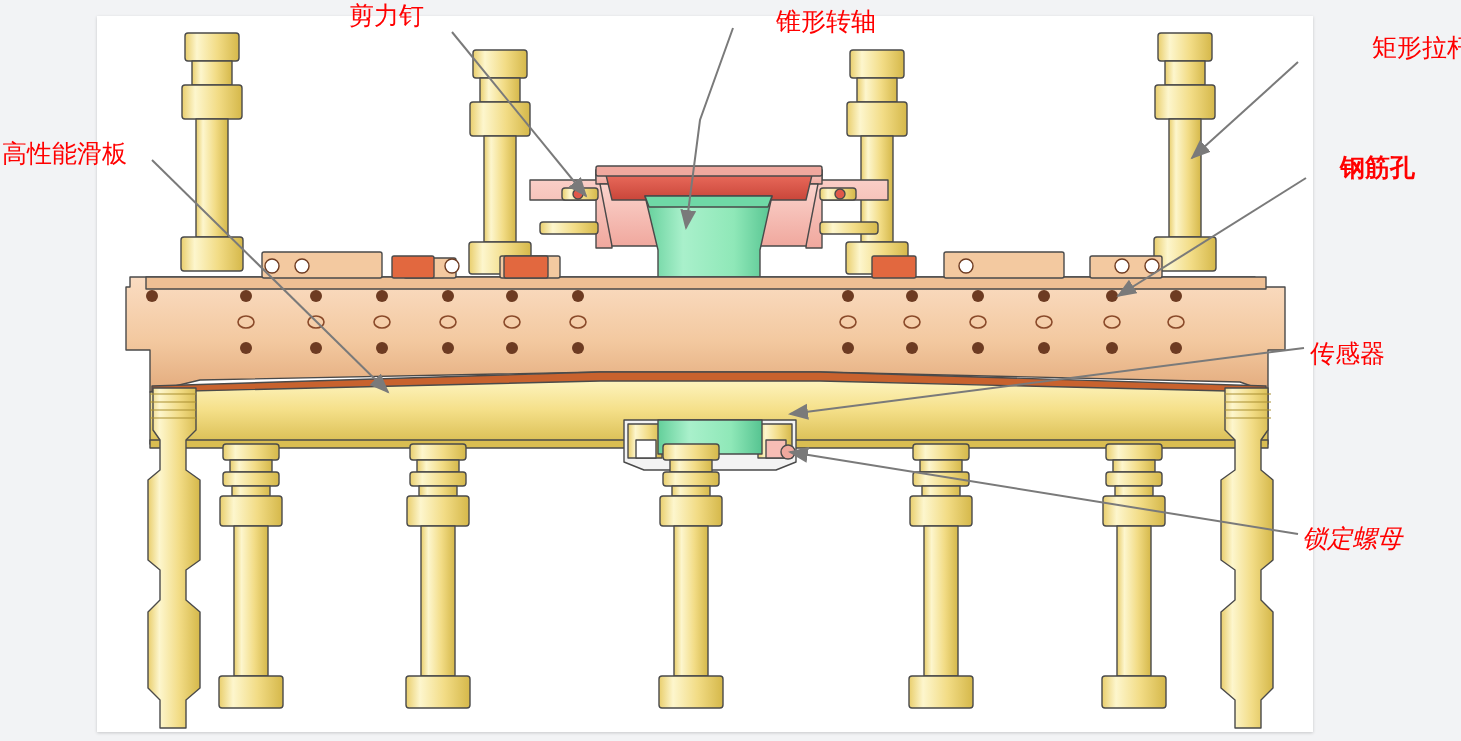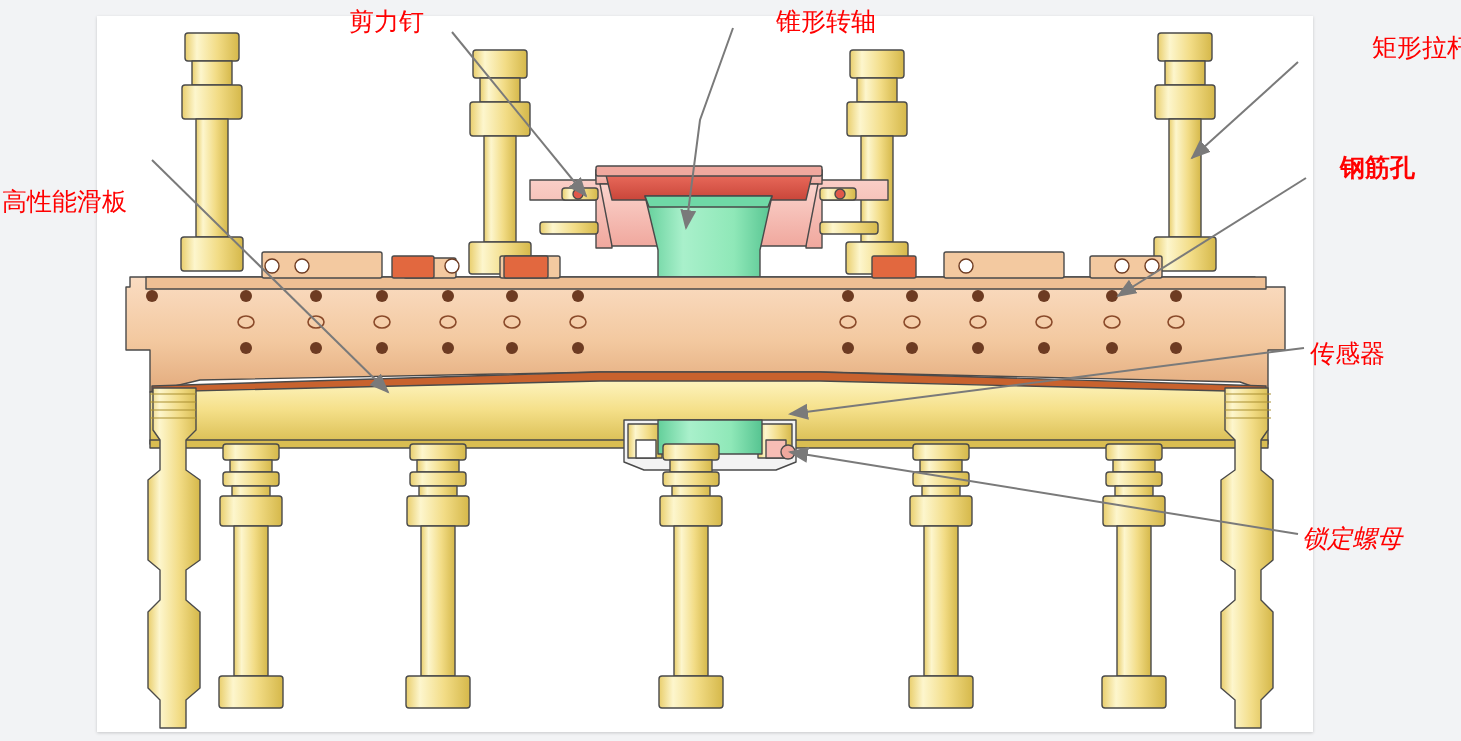--- a/index.html
+++ b/index.html
@@ -271,20 +271,20 @@
       <path class="lead" marker-end="url(#arrowEnd)" d="M452,32 L586,196"></path>
       <path class="lead" marker-end="url(#arrowEnd)" d="M733,28 L700,120 L686,228"></path>
       <path class="lead" marker-end="url(#arrowEnd)" d="M1298,62 L1192,158"></path>
       <path class="lead" marker-end="url(#arrowEnd)" d="M1306,178 L1118,296"></path>
       <path class="lead" marker-end="url(#arrowEnd)" d="M152,160 L388,392"></path>
       <path class="lead" marker-end="url(#arrowEnd)" d="M1304,348 L790,414"></path>
       <path class="lead" marker-end="url(#arrowEnd)" d="M1298,534 L790,452"></path>
     </g>
   </svg>
 
-  <div class="label" style="left:349px;top:8px;">剪力钉</div>
+  <div class="label" style="left:349px;top:2px;">剪力钉</div>
   <div class="label" style="left:735px;top:8px;margin-left:41px;">锥形转轴</div>
   <div class="label" style="left:1372px;top:34px;">矩形拉杆</div>
   <div class="label" style="left:1340px;top:154px;font-weight:bold;">钢筋孔</div>
-  <div class="label" style="left:2px;top:140px;margin-top:48px;">高性能滑板</div>
+  <div class="label" style="left:2px;top:140px;">高性能滑板</div>
   <div class="label" style="left:1310px;top:332px;margin-top:8px;">传感器</div>
   <div class="label" style="left:1302px;top:525px;font-style:italic;">锁定螺母</div>
 </div>
 
 </body></html>

